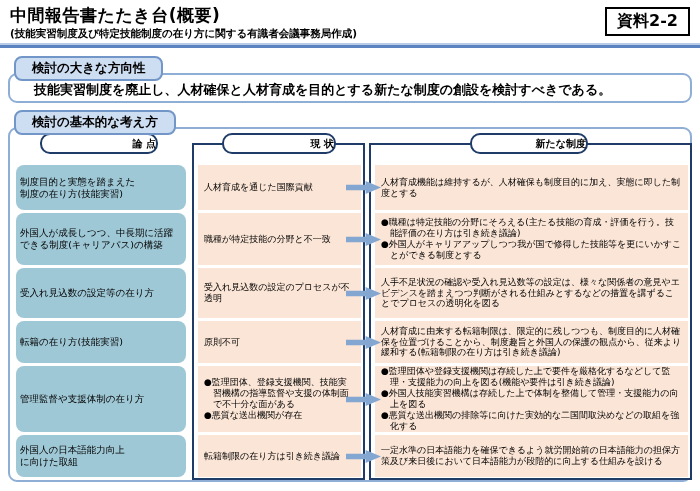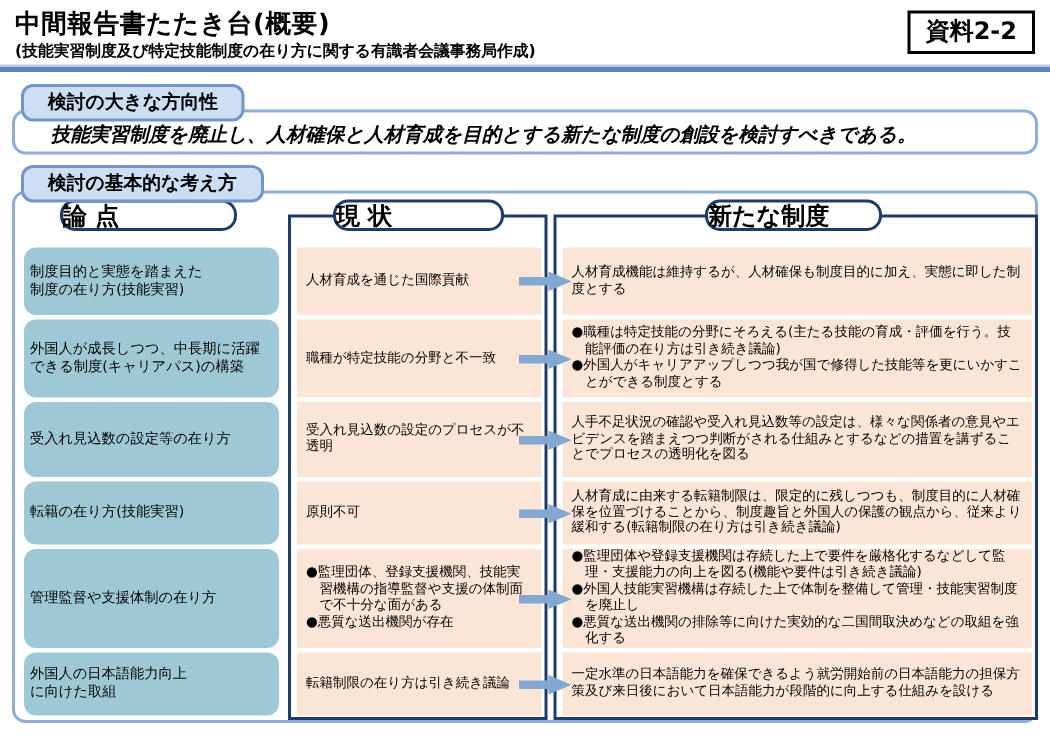--- a/index.html
+++ b/index.html
@@ -20,27 +20,27 @@
   .subtitle{position:absolute; left:10px; top:27px; font-size:10.5px; font-weight:bold;}
   .divider{position:absolute; left:0; top:43px; width:700px; height:5px;
     background:linear-gradient(var(--div-light) 0 40%, var(--div-dark) 40% 100%);}
   
   .tab{position:absolute; z-index:3; background:var(--tab-fill); border:2px solid var(--tab-border);
     border-radius:8px; padding:2px 16px; font-size:12.5px; font-weight:bold;}
   .tab1{left:14px; top:56px;}
   .tab2{left:14px; top:110px;}
   .sec-box{position:absolute; left:8px; width:684px; background:#fff;
     border:2px solid var(--box-border); border-radius:9px; z-index:1;}
-  .box1{top:73px; height:30px; display:flex; align-items:center; padding:4px 10px 0 24px;font-style:italic;}
+  .box1{top:73px; height:30px; display:flex; align-items:center; padding:4px 10px 0 24px;}
   .box1 .body-text{font-size:13px; font-weight:bold;}
   .box2{top:127px; height:355px;}
   
   .col-header{position:absolute; z-index:2; background:#fff; border:2px solid var(--navy);
-    border-radius:10px; height:21px; line-height:17px; text-align:left;
-    font-size:16px; font-weight:bold;}
+    border-radius:10px; height:21px; line-height:17px; text-align:right;
+    font-size:10px; font-weight:bold;}
   .h-topic{left:30px; top:4px; width:118px;}
   .h-current{left:212px; top:4px; width:114px;}
   .h-new{left:460px; top:4px; width:118px;}
   
   .col-frame{position:absolute; top:14px; height:337px; border:2px solid var(--navy); background:#fff;}
   .frame-current{left:182px; width:173px;}
   .frame-new{left:359px; width:323px;}
   
   .cell{position:absolute; display:flex; flex-direction:column; justify-content:center;
     font-size:9px; line-height:1.22; z-index:2;}
@@ -133,21 +133,21 @@
 
   <div class="cell topic r5">
       <div class="line">管理監督や支援体制の在り方</div>
     </div>
   <div class="cell current r5">
       <div class="line bullet">●監理団体、登録支援機関、技能実習機構の指導監督や支援の体制面で不十分な面がある</div>
       <div class="line bullet">●悪質な送出機関が存在</div>
     </div>
   <div class="cell newsys r5">
       <div class="line bullet">●監理団体や登録支援機関は存続した上で要件を厳格化するなどして監理・支援能力の向上を図る(機能や要件は引き続き議論)</div>
-      <div class="line bullet">●外国人技能実習機構は存続した上で体制を整備して管理・技能実習制度を廃止し</div>
+      <div class="line bullet">●外国人技能実習機構は存続した上で体制を整備して管理・支援能力の向上を図る</div>
       <div class="line bullet">●悪質な送出機関の排除等に向けた実効的な二国間取決めなどの取組を強化する</div>
     </div>
   <div class="arrow a5"></div>
 
   <div class="cell topic r6">
       <div class="line">外国人の日本語能力向上</div>
       <div class="line">に向けた取組</div>
     </div>
   <div class="cell current r6">
       <div class="line">転籍制限の在り方は引き続き議論</div>

